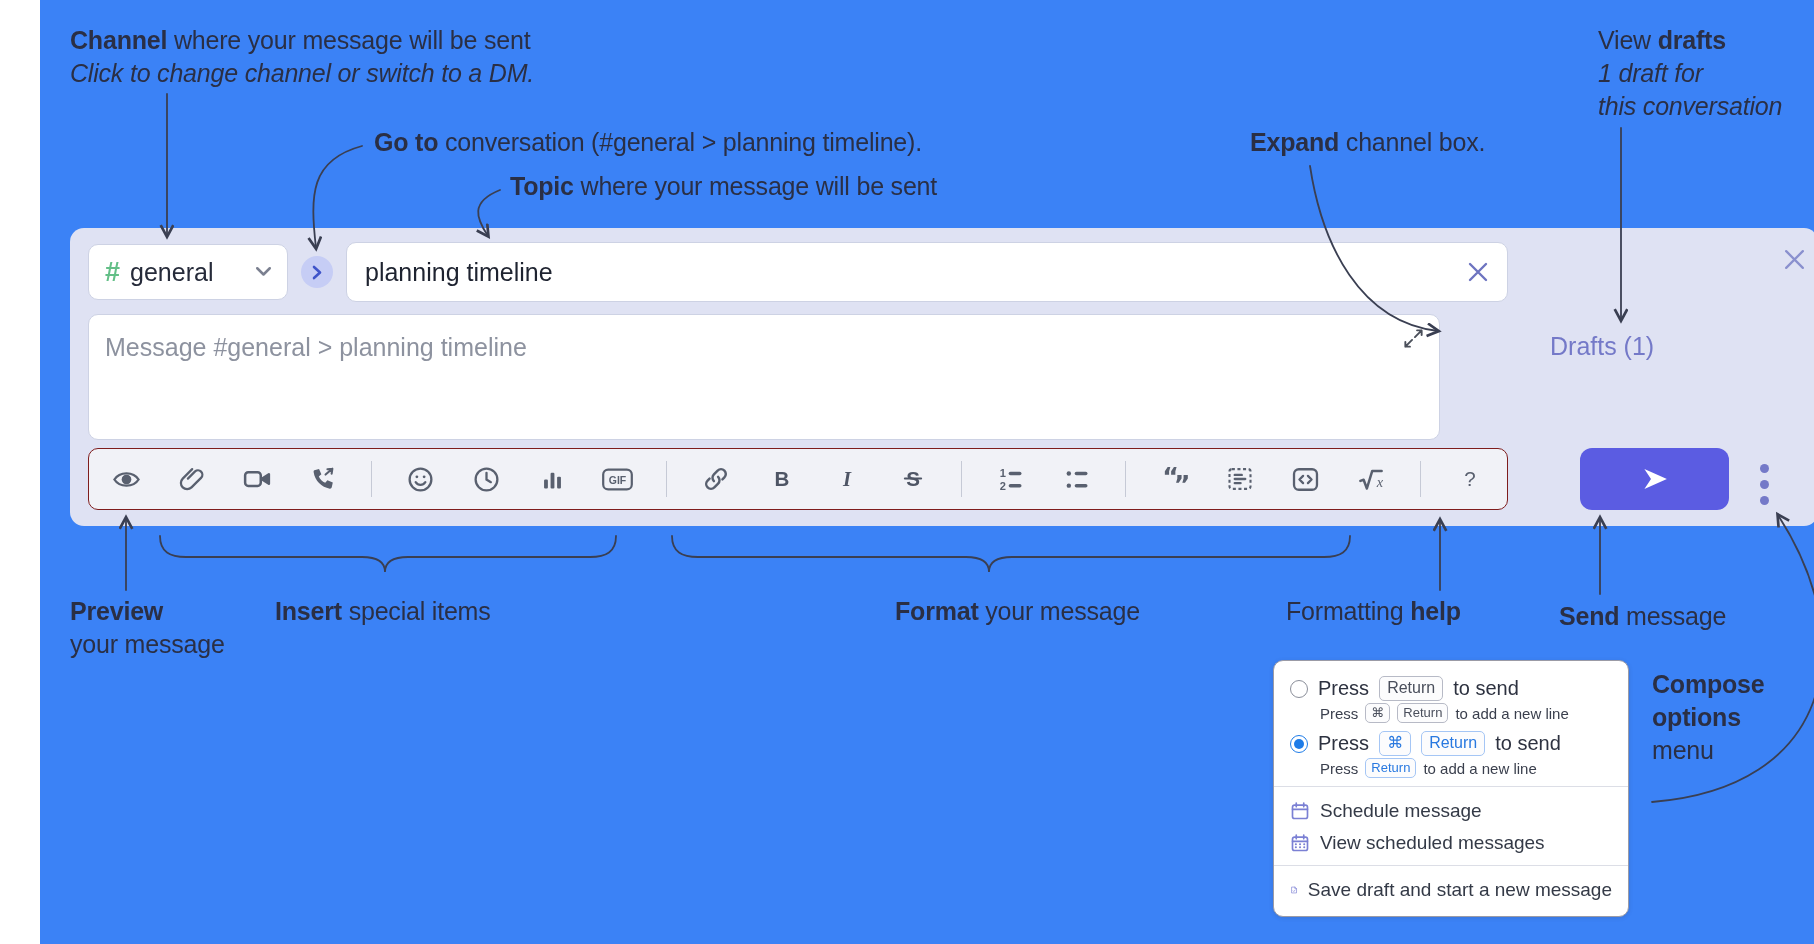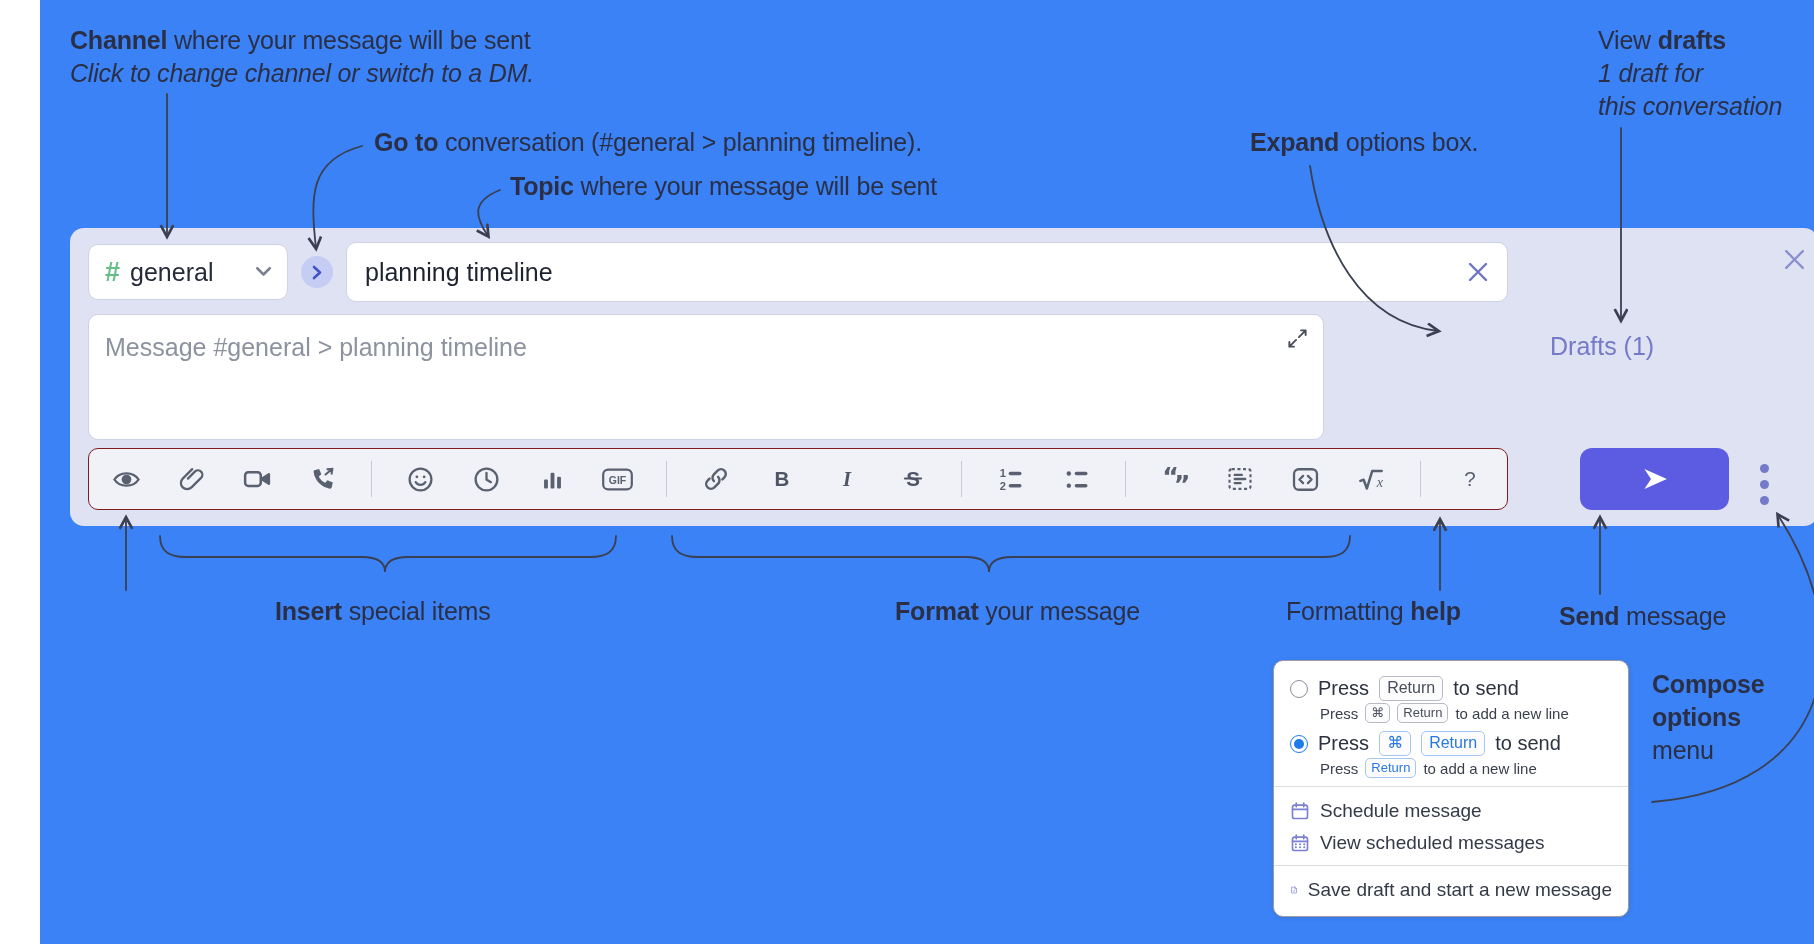--- a/index.html
+++ b/index.html
@@ -67,21 +67,21 @@
 
   <div class="abs ann" style="left:334px; top:126px;">
     <span class="b">Go to</span><span> conversation (#general &gt; planning timeline).</span>
   </div>
 
   <div class="abs ann" style="left:470px; top:170px;">
     <span class="b">Topic</span><span> where your message will be sent</span>
   </div>
 
   <div class="abs ann" style="left:1210px; top:126px;">
-    <span class="b">Expand</span><span> options box.</span>
+    <span class="b">Expand</span><span> channel box.</span>
   </div>
 
   <div class="abs ann" style="left:1558px; top:24px;">
     <div><span>View </span><span class="b">drafts</span></div>
     <div class="i">1 draft for</div>
     <div class="i">this conversation</div>
   </div>
 
   <div class="abs panel" style="left:30px; top:228px; width:1748px; height:298px;">
 
@@ -109,21 +109,21 @@
           </svg>
       </span>
     </div>
 
     <div class="abs" style="left:1712px; top:19px;">
       <svg width="25" height="25" viewBox="0 0 24 24">
           <path d="M4 4 L20 20 M20 4 L4 20" stroke="#8a90ce" stroke-width="2.2" stroke-linecap="round"></path>
         </svg>
     </div>
 
-    <div class="abs wbox" style="left:18px; top:86px; width:1236px; height:126px;">
+    <div class="abs wbox" style="left:18px; top:86px; width:1352px; height:126px;">
       <div class="placeholder" style="padding:18px 0 0 16px;">Message #general &gt; planning timeline</div>
       <div class="abs" style="right:14px; top:12px;">
         <svg width="23" height="23" viewBox="0 0 24 24" fill="none" stroke="#4a4f5a" stroke-width="2" stroke-linecap="round" stroke-linejoin="round">
           <path d="M13.5 10.5 L20.5 3.5 M20.5 8.3 V3.5 H15.7 M10.5 13.5 L3.5 20.5 M3.5 15.7 V20.5 H8.3"></path>
         </svg>
       </div>
     </div>
 
     <div class="abs drafts" style="left:1480px; top:104px;">Drafts (1)</div>
 
@@ -270,20 +270,24 @@
           <path d="M3.5 20 L21.5 12 L3.5 4 L8.8 12 Z" fill="#ffffff"></path>
         </svg>
     </button>
     <div class="abs dots" style="left:1690px; top:236px;">
       <i></i>
         <i></i>
         <i></i>
     </div>
   </div>
 
+  <div class="abs ann" style="left:30px; top:595px;">
+    <div class="b">Preview</div>
+    <div>your message</div>
+  </div>
 
   <div class="abs ann" style="left:855px; top:595px;">
     <span class="b">Format</span><span> your message</span>
   </div>
 
   <div class="abs ann" style="left:235px; top:595px;">
     <span class="b">Insert</span><span> special items</span>
   </div>
 
   <div class="abs ann" style="left:1246px; top:595px;">

